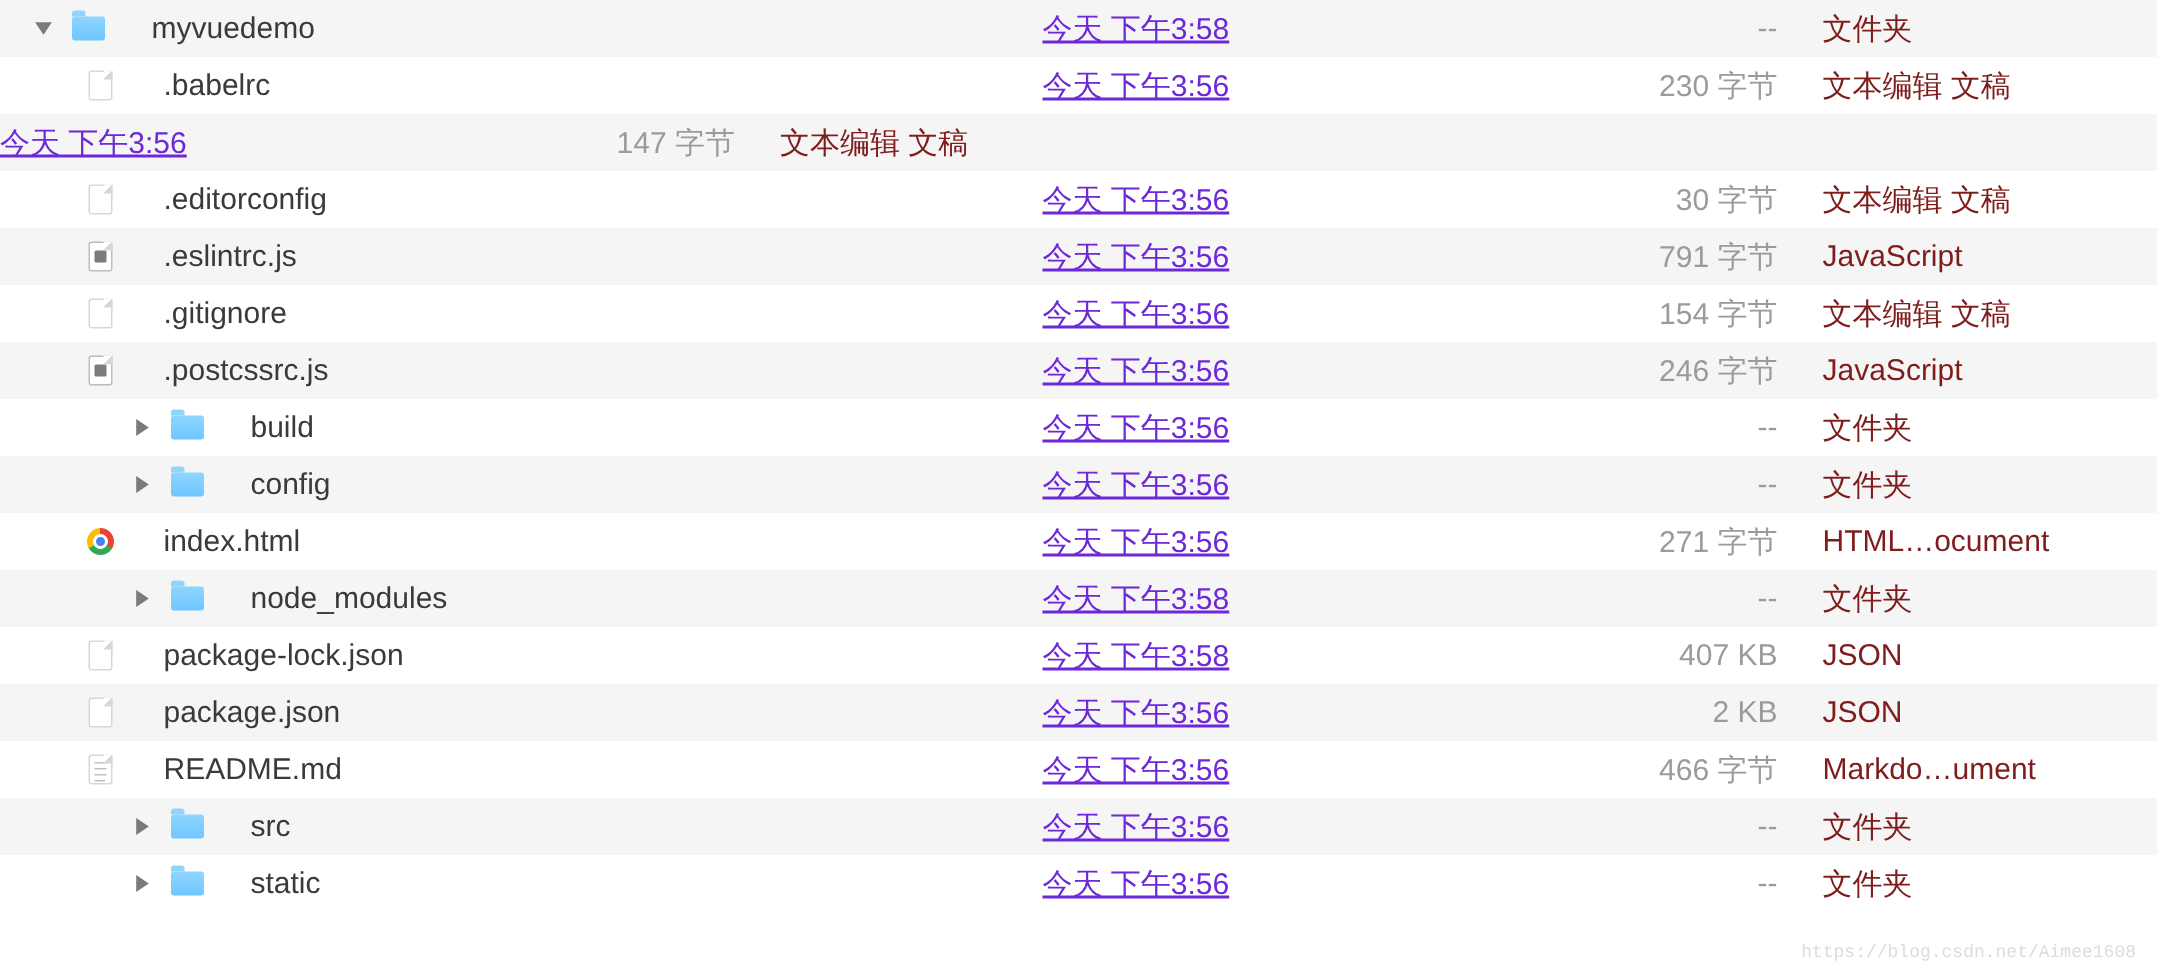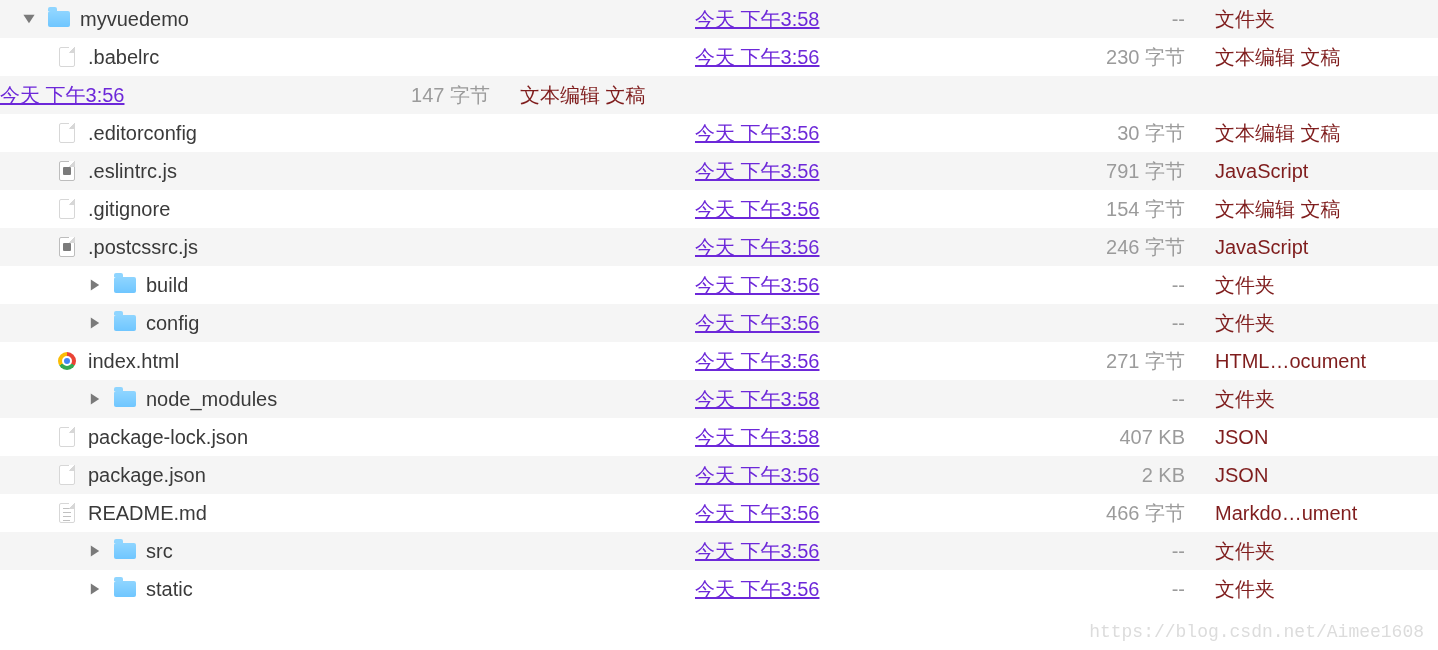--- a/index.html
+++ b/index.html
@@ -93,28 +93,28 @@
     position: relative;
   }
   .chrome::after {
     content: "";
     position: absolute; top: 4px; left: 4px;
     width: 10px; height: 10px; border-radius: 50%;
     background: #4285f4; border: 2px solid #fff;
     box-sizing: border-box;
   }
 
-  .name-text { color: #3a3a3a; }
+  .name-text { color: #3a3a3a; margin-left: 21px; }
 
   .watermark {
     position: absolute;
     right: 14px; bottom: 8px;
     font-family: "Courier New", monospace;
     color: #dcdcdc;
-    font-size: 18px;
+    font-size: 12px;
   }
   .wrap { position: relative; width: 1438px; height: 650px; }
 </style>
 </head>
 <body>
 <div class="wrap">
 
 <div id="list">
       <div class="row alt">
         <div class="col-name indent0">

